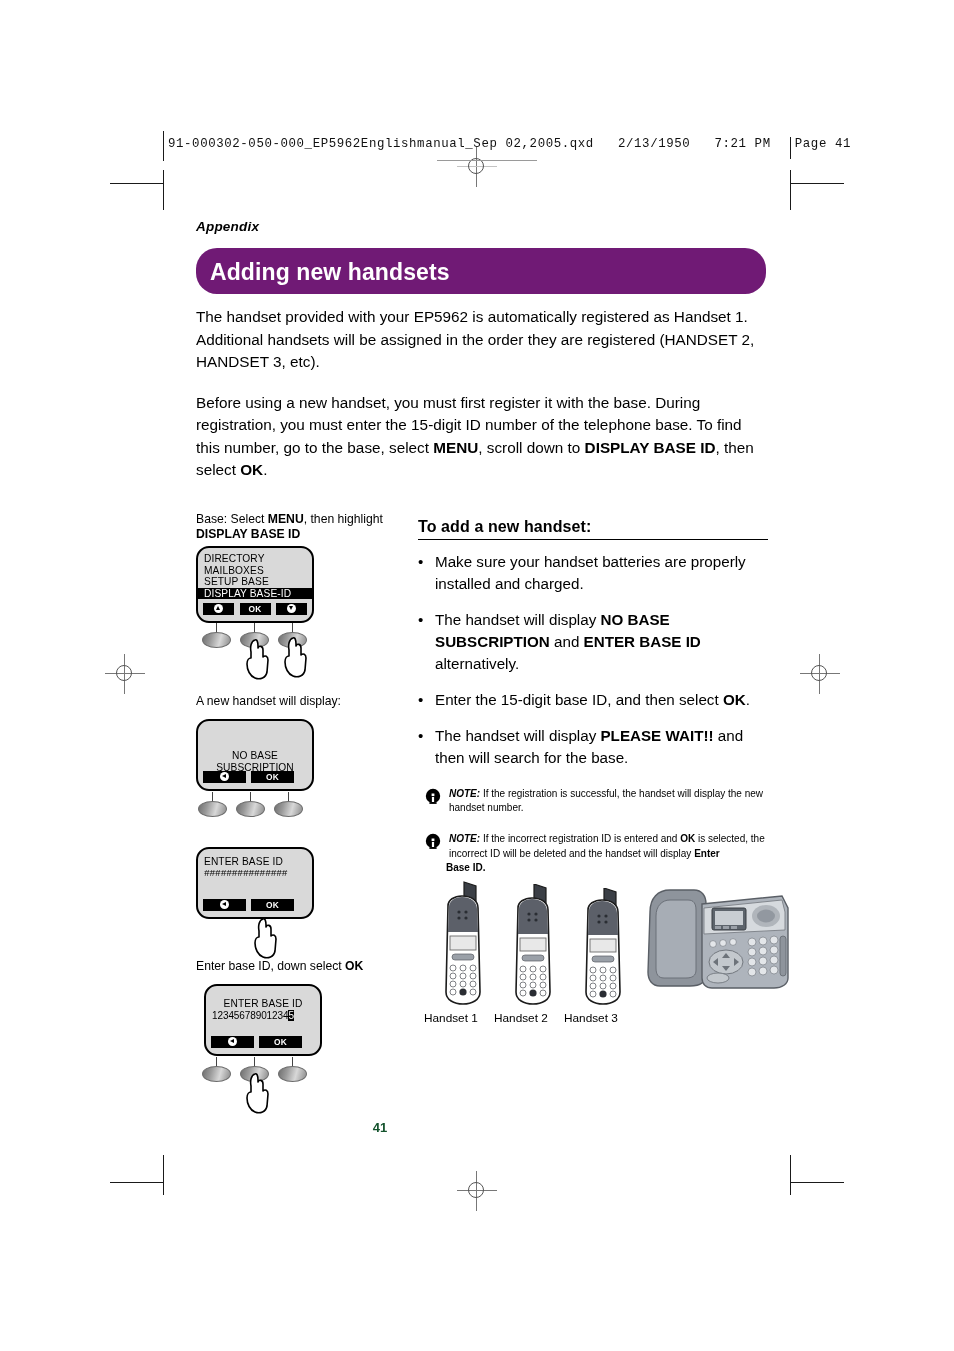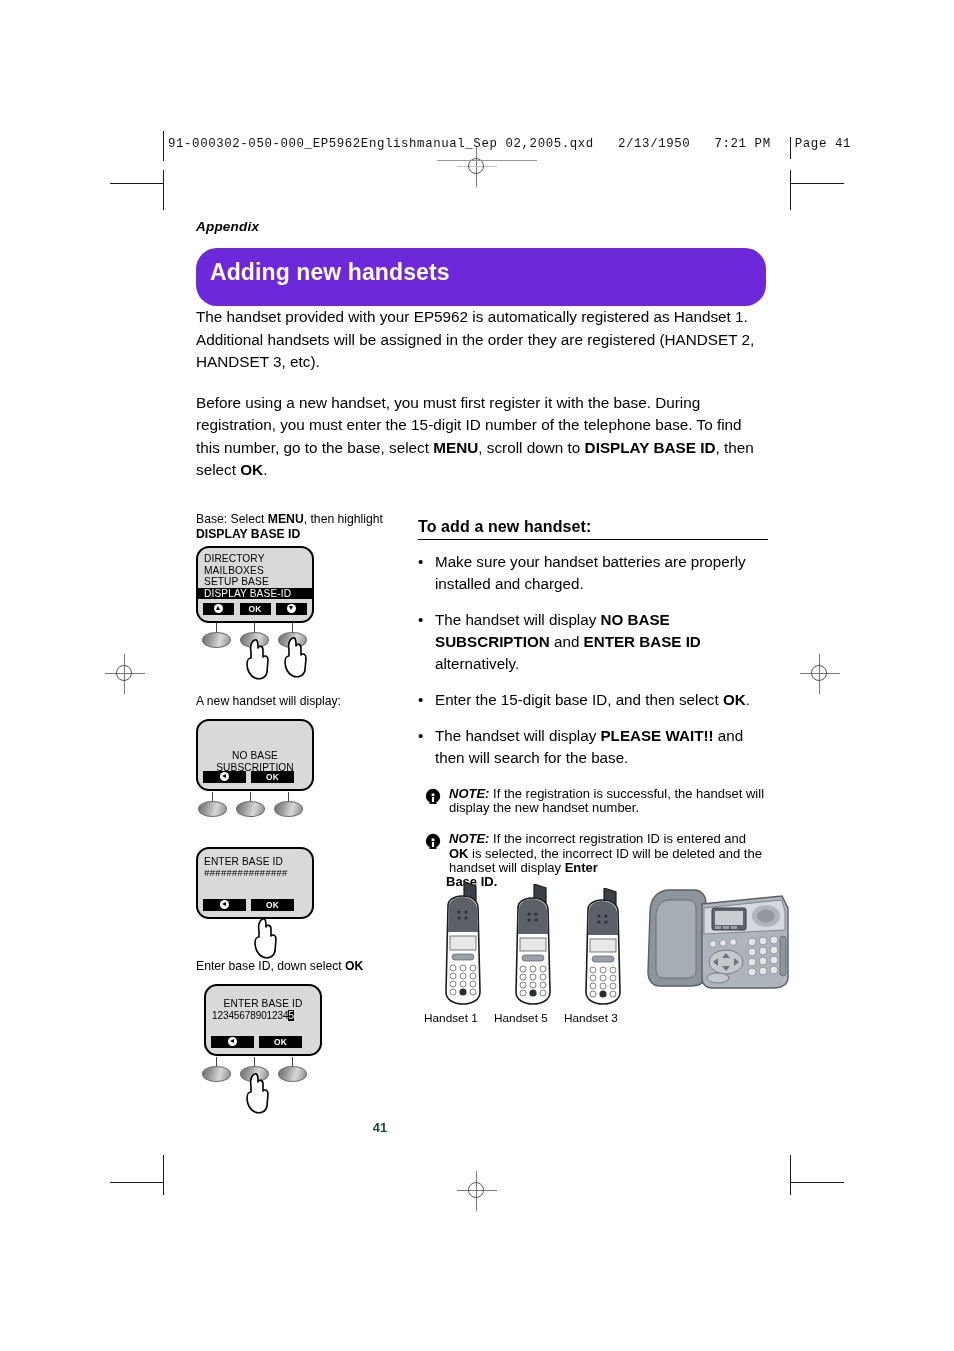--- a/index.html
+++ b/index.html
@@ -84,22 +84,22 @@
     position: absolute;
     left: 196px; top: 219px;
     font-style: italic;
     font-weight: bold;
     font-size: 13.5px;
     letter-spacing: 0.2px;
   }
   .title-bar {
     position: absolute;
     left: 196px; top: 248px;
-    width: 570px; height: 58px;
-    background: #6d28d9;
+    width: 570px; height: 46px;
+    background: #701a75;
     border-radius: 21px;
   }
   .title-bar span {
     position: absolute;
     left: 14px; top: 11px;
     color: #ffffff;
     font-size: 23px;
     font-weight: bold;
     letter-spacing: 0.1px;
   }
@@ -254,21 +254,21 @@
     width: 17px;
     flex: 0 0 17px;
     text-align: left;
   }
   .bullet-text { flex: 1; }
   .bullet-text b { font-weight: bold; }
 
   .note {
     position: relative;
     padding-left: 31px;
-    font-size: 13px;
+    font-size: 10px;
     line-height: 14.2px;
     margin-top: 12px;
   }
   .note .note-icon {
     position: absolute;
     left: 6px; top: 1px;
     width: 18px; height: 18px;
   }
   .note i { font-style: italic; font-weight: bold; }
   .note b { font-weight: bold; }
@@ -579,21 +579,21 @@
             <circle cx="41" cy="93" r="3"></circle>
           <circle cx="21" cy="101" r="3"></circle>
             <circle cx="31" cy="101" r="3"></circle>
             <circle cx="41" cy="101" r="3"></circle>
           <circle cx="21" cy="109" r="3"></circle>
             <circle cx="41" cy="109" r="3"></circle>
         </g>
         <circle cx="31" cy="109" r="3.6" fill="#2a2d33"></circle>
       </svg>
     </div>
-    <div class="handset-label" style="left:74px;top:131px;">Handset 5</div>
+    <div class="handset-label" style="left:74px;top:131px;">Handset 2</div>
 
     <div class="handset" style="left:152px;top:8px;">
       <svg width="62" height="120" viewBox="0 0 62 120">
         <path d="M32 0 L44 4 L44 20 L32 24 Z" fill="#3b3f46" stroke="#1c1c1c" stroke-width="1.2"></path>
         <path d="M16 22 C16 16 22 12 30 12 C40 12 46 17 46 24 L48 104 C48 112 40 116 31 116 C22 116 14 112 14 104 Z" fill="#ffffff" stroke="#1c1c1c" stroke-width="1.6"></path>
         <path d="M17 23 C17 17 23 13 30 13 C39 13 45 18 45 25 L46 47 L16 47 Z" fill="#5c6069"></path>
         <circle cx="27" cy="28" r="1.6" fill="#2a2d33"></circle>
           <circle cx="34" cy="28" r="1.6" fill="#2a2d33"></circle>
         <circle cx="27" cy="34" r="1.6" fill="#2a2d33"></circle>
           <circle cx="34" cy="34" r="1.6" fill="#2a2d33"></circle>

